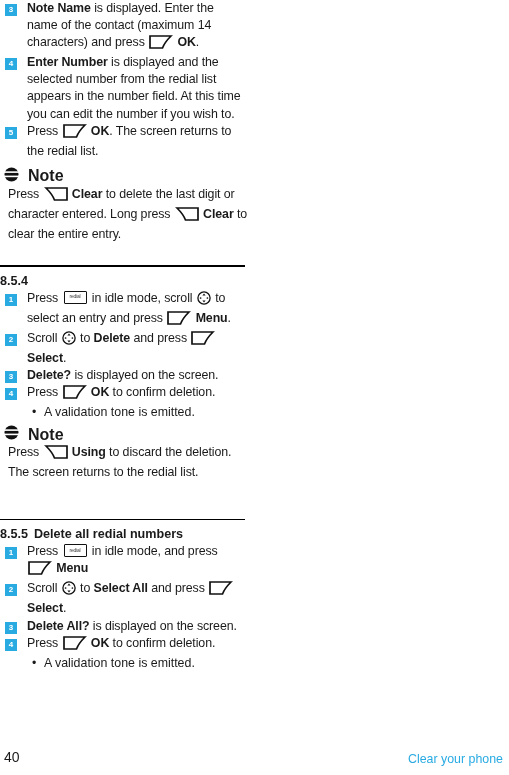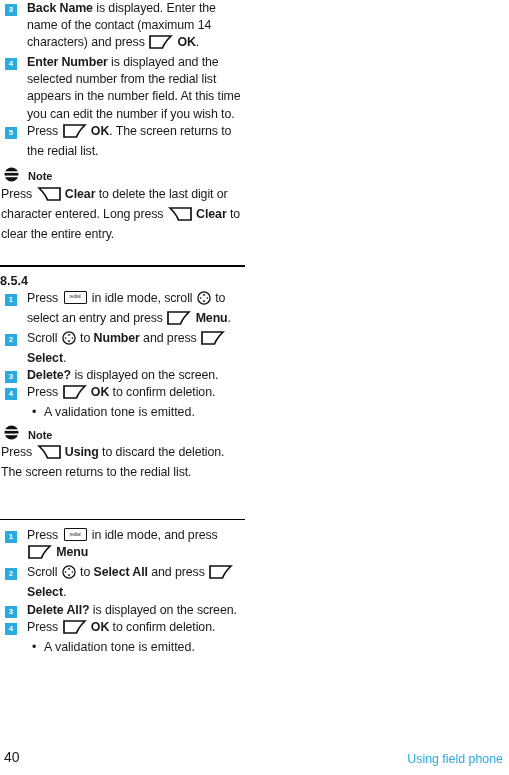--- a/index.html
+++ b/index.html
@@ -43,21 +43,21 @@
     margin-left:10px;
     width:214px;
     font-size:12.4px;
     line-height:17.1px;
     letter-spacing:-0.1px;
   }
   .plain-block{
     font-size:12.4px;
     line-height:17.1px;
     width:245px;
-    margin-left:1px;
+    margin-left:8px;
     letter-spacing:-0.1px;
   }
   b{font-weight:bold;}
 
   
   .bullet{
     display:flex;
     margin-left:32px;
     width:212px;
     font-size:12.4px;
@@ -70,21 +70,21 @@
   }
 
   
   .note-head{
     display:flex;
     align-items:center;
     margin:1px 0 0 4px;
   }
   .note-head .label{
     font-weight:bold;
-    font-size:11px;
+    font-size:16px;
     margin-left:9px;
   }
   .note-icon{display:block;}
 
   
   .section{
     margin-top:0;
   }
   .rule{
     width:245px;height:1.6px;
@@ -148,21 +148,21 @@
 </style>
 </head>
 <body>
 
 <div class="page">
   <div class="column" style="top:0;">
 
     <div id="top-steps">
         <div class="step">
           <span class="badge">3</span>
-          <span class="step-body"><b>Back Name</b> is displayed. Enter the name of the contact (maximum 14 characters) and press <span class="key"><svg width="24" height="14" viewBox="0 0 24 14">
+          <span class="step-body"><b>Note Name</b> is displayed. Enter the name of the contact (maximum 14 characters) and press <span class="key"><svg width="24" height="14" viewBox="0 0 24 14">
                 <path d="M1 1 H22 C18 5 15 9 13.5 13 H1 Z" fill="none" stroke="#111" stroke-width="1.7" stroke-linejoin="miter"></path>
               </svg></span><b> OK</b>.</span>
         </div>
         <div class="step">
           <span class="badge">4</span>
           <span class="step-body"><b>Enter Number</b> is displayed and the selected number from the redial list appears in the number field. At this time you can edit the number if you wish to.</span>
         </div>
         <div class="step">
           <span class="badge">5</span>
           <span class="step-body">Press <span class="key"><svg width="24" height="14" viewBox="0 0 24 14">
@@ -212,21 +212,21 @@
                 </svg></span><b> Menu</b>.</span>
           </div>
           <div class="step">
             <span class="badge">2</span>
             <span class="step-body">Scroll <span class="key"><svg width="14" height="14" viewBox="0 0 14 14">
                   <circle cx="7" cy="7" r="6.1" fill="none" stroke="#111" stroke-width="1.3"></circle>
                   <path d="M7 2.4 L5.4 4.6 H8.6 Z" fill="#111"></path>
                   <path d="M7 11.6 L5.4 9.4 H8.6 Z" fill="#111"></path>
                   <circle cx="3.6" cy="7" r="0.85" fill="#111"></circle>
                   <circle cx="10.4" cy="7" r="0.85" fill="#111"></circle>
-                </svg></span> to <b>Number</b> and press <span class="key"><svg width="24" height="14" viewBox="0 0 24 14">
+                </svg></span> to <b>Delete</b> and press <span class="key"><svg width="24" height="14" viewBox="0 0 24 14">
                   <path d="M1 1 H22 C18 5 15 9 13.5 13 H1 Z" fill="none" stroke="#111" stroke-width="1.7" stroke-linejoin="miter"></path>
                 </svg></span><b> Select</b>.</span>
           </div>
           <div class="step">
             <span class="badge">3</span>
             <span class="step-body"><b>Delete?</b> is displayed on the screen.</span>
           </div>
           <div class="step">
             <span class="badge">4</span>
             <span class="step-body">Press <span class="key"><svg width="24" height="14" viewBox="0 0 24 14">
@@ -256,20 +256,24 @@
       <div class="plain-block" id="note2-body">Press <span class="key"><svg width="24" height="14" viewBox="0 0 24 14">
               <path d="M23 1 H2 C6 5 9 9 10.5 13 H23 Z" fill="none" stroke="#111" stroke-width="1.7" stroke-linejoin="miter"></path>
             </svg></span><b> Using</b> to discard the deletion. The screen returns to the redial list.</div>
     </div>
 
     <div class="gap-lg"></div>
     <div style="height:15px"></div>
 
     <div class="section">
       <div class="rule"></div>
+      <div class="sec-head">
+        <span class="sec-num">8.5.5</span>
+        <span>Delete all redial numbers</span>
+      </div>
       <div id="s855-steps">
           <div class="step">
             <span class="badge">1</span>
             <span class="step-body">Press <span class="redial-key"><span>redial</span></span> in idle mode, and press <span class="key"><svg width="24" height="14" viewBox="0 0 24 14">
                   <path d="M1 1 H22 C18 5 15 9 13.5 13 H1 Z" fill="none" stroke="#111" stroke-width="1.7" stroke-linejoin="miter"></path>
                 </svg></span><b> Menu</b></span>
           </div>
           <div class="step">
             <span class="badge">2</span>
             <span class="step-body">Scroll <span class="key"><svg width="14" height="14" viewBox="0 0 14 14">
@@ -296,15 +300,15 @@
       <div class="bullet">
         <span class="dot">•</span>
         <span>A validation tone is emitted.</span>
       </div>
     </div>
 
   </div>
 
   <div class="footer">
     <span class="pagenum">40</span>
-    <span class="footer-title">Using field phone</span>
+    <span class="footer-title">Clear your phone</span>
   </div>
 </div>
 
 </body></html>

